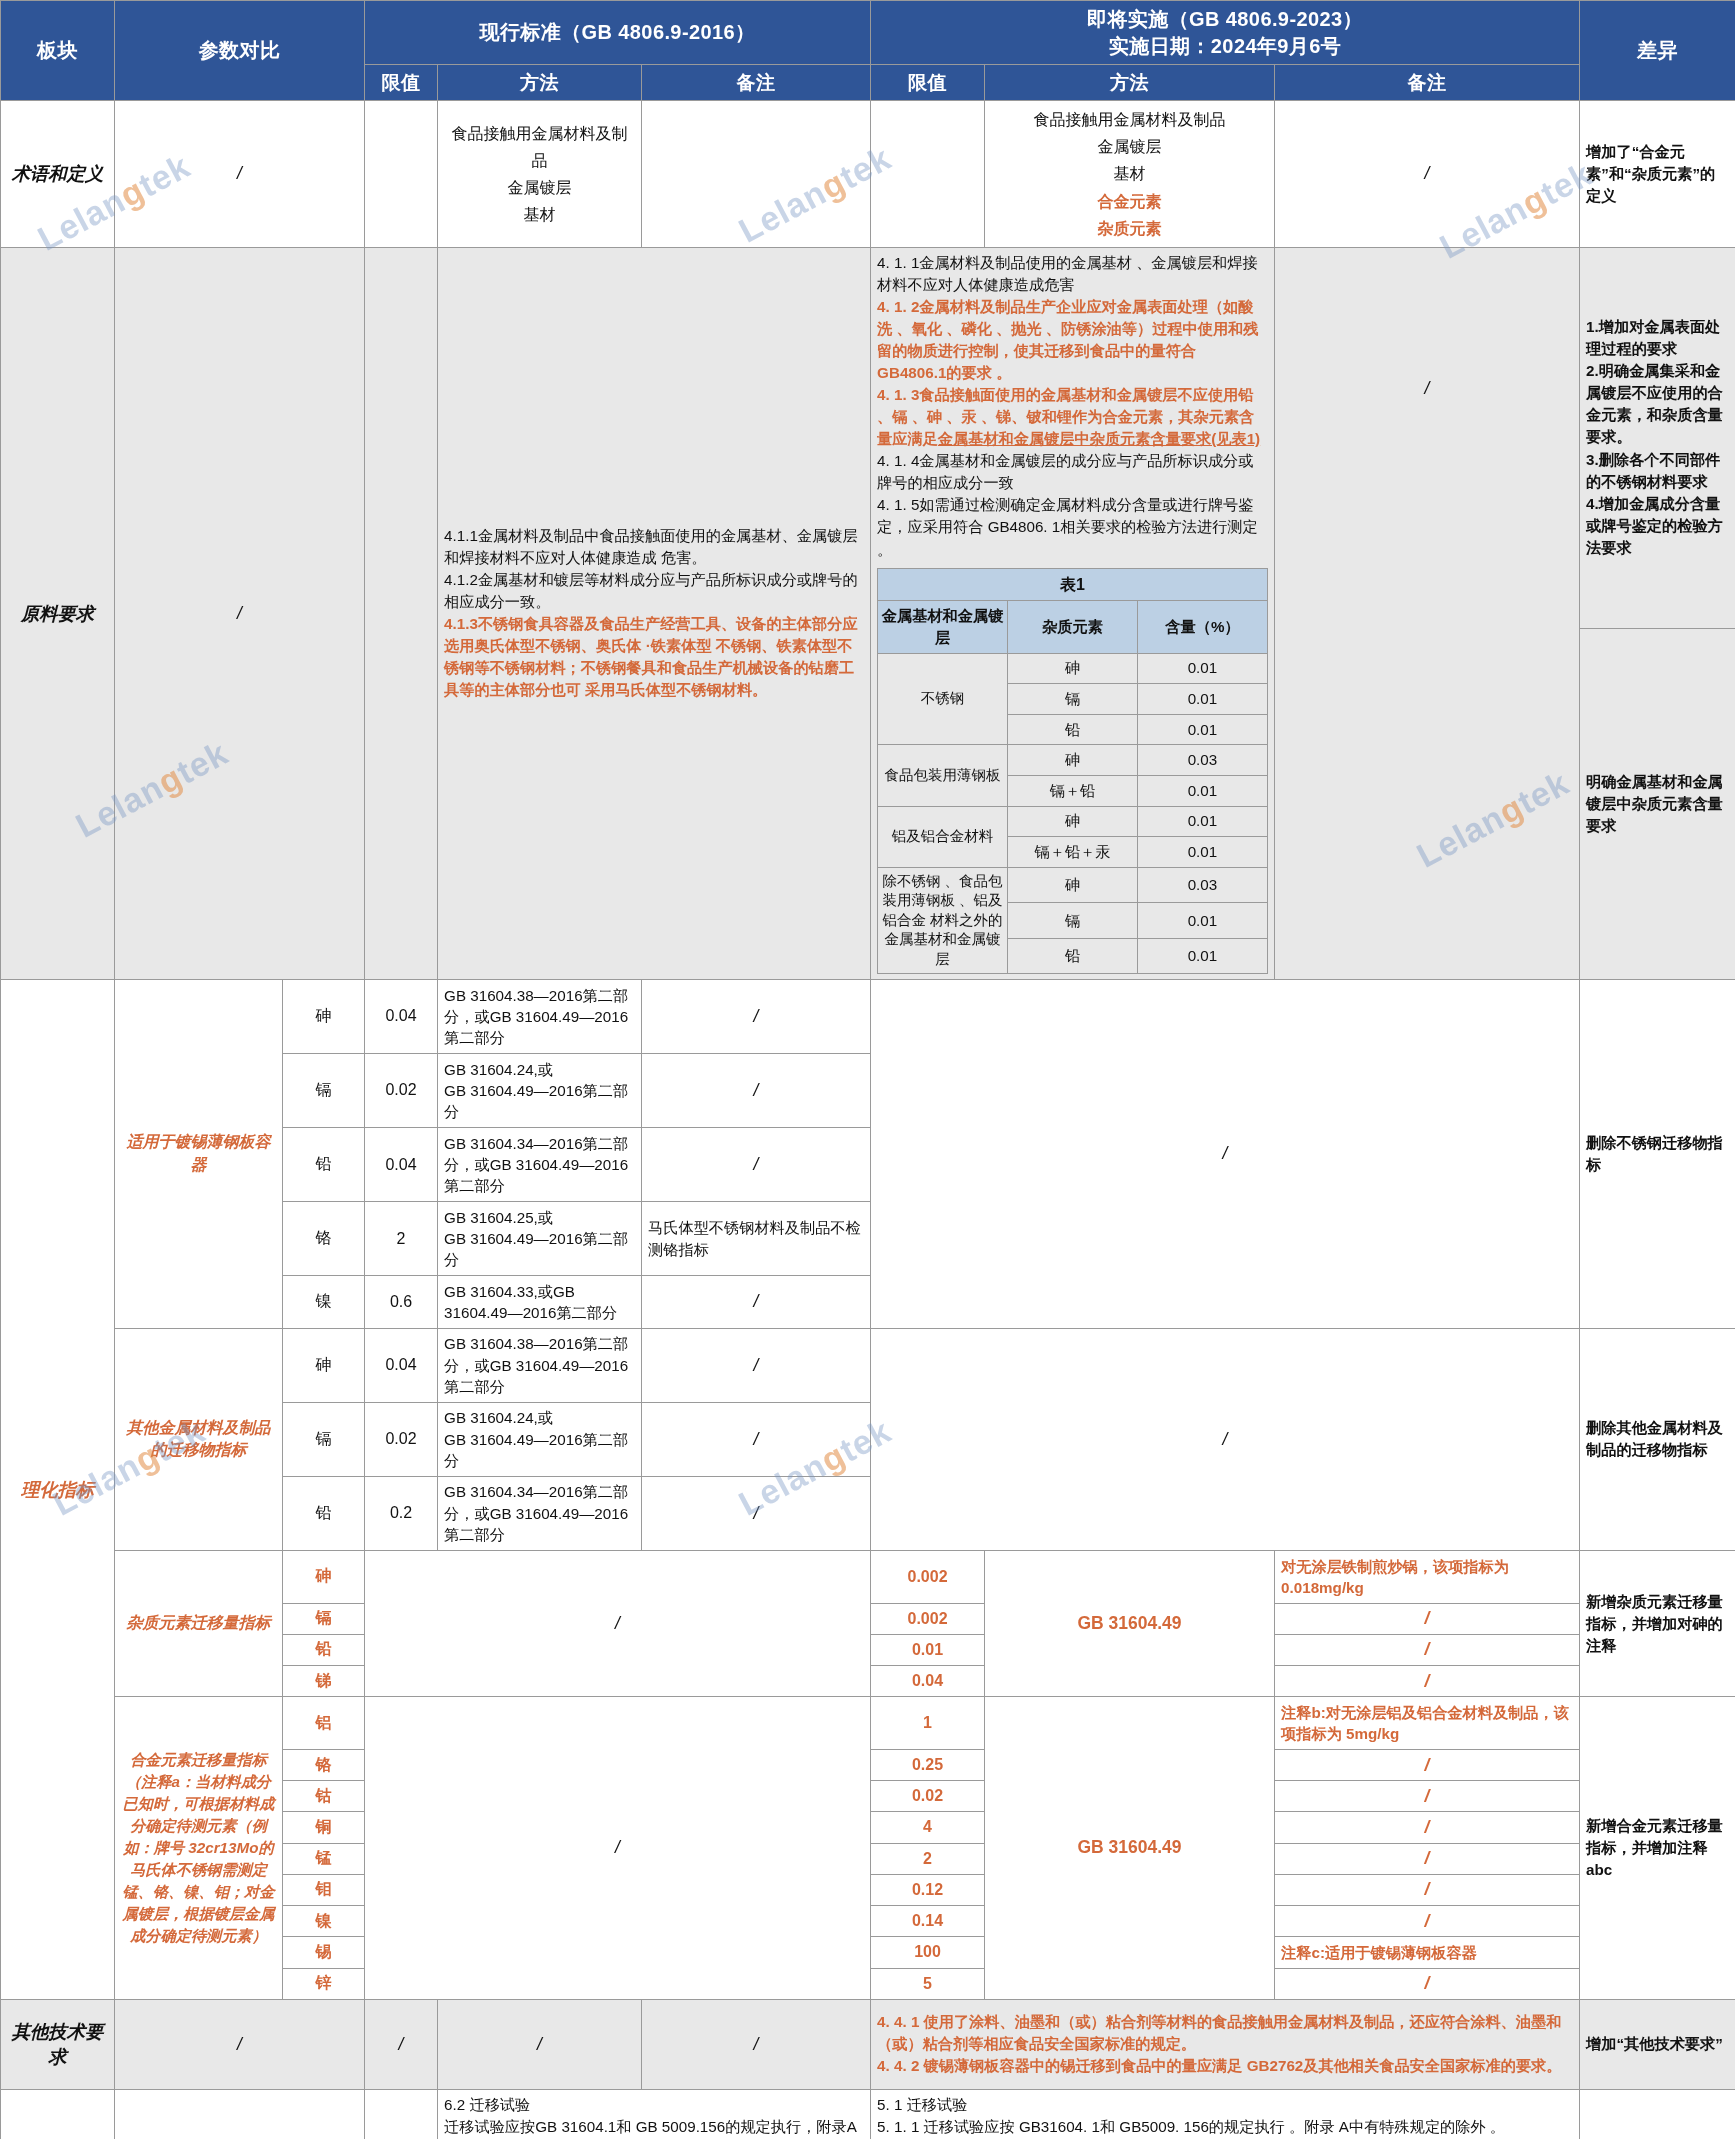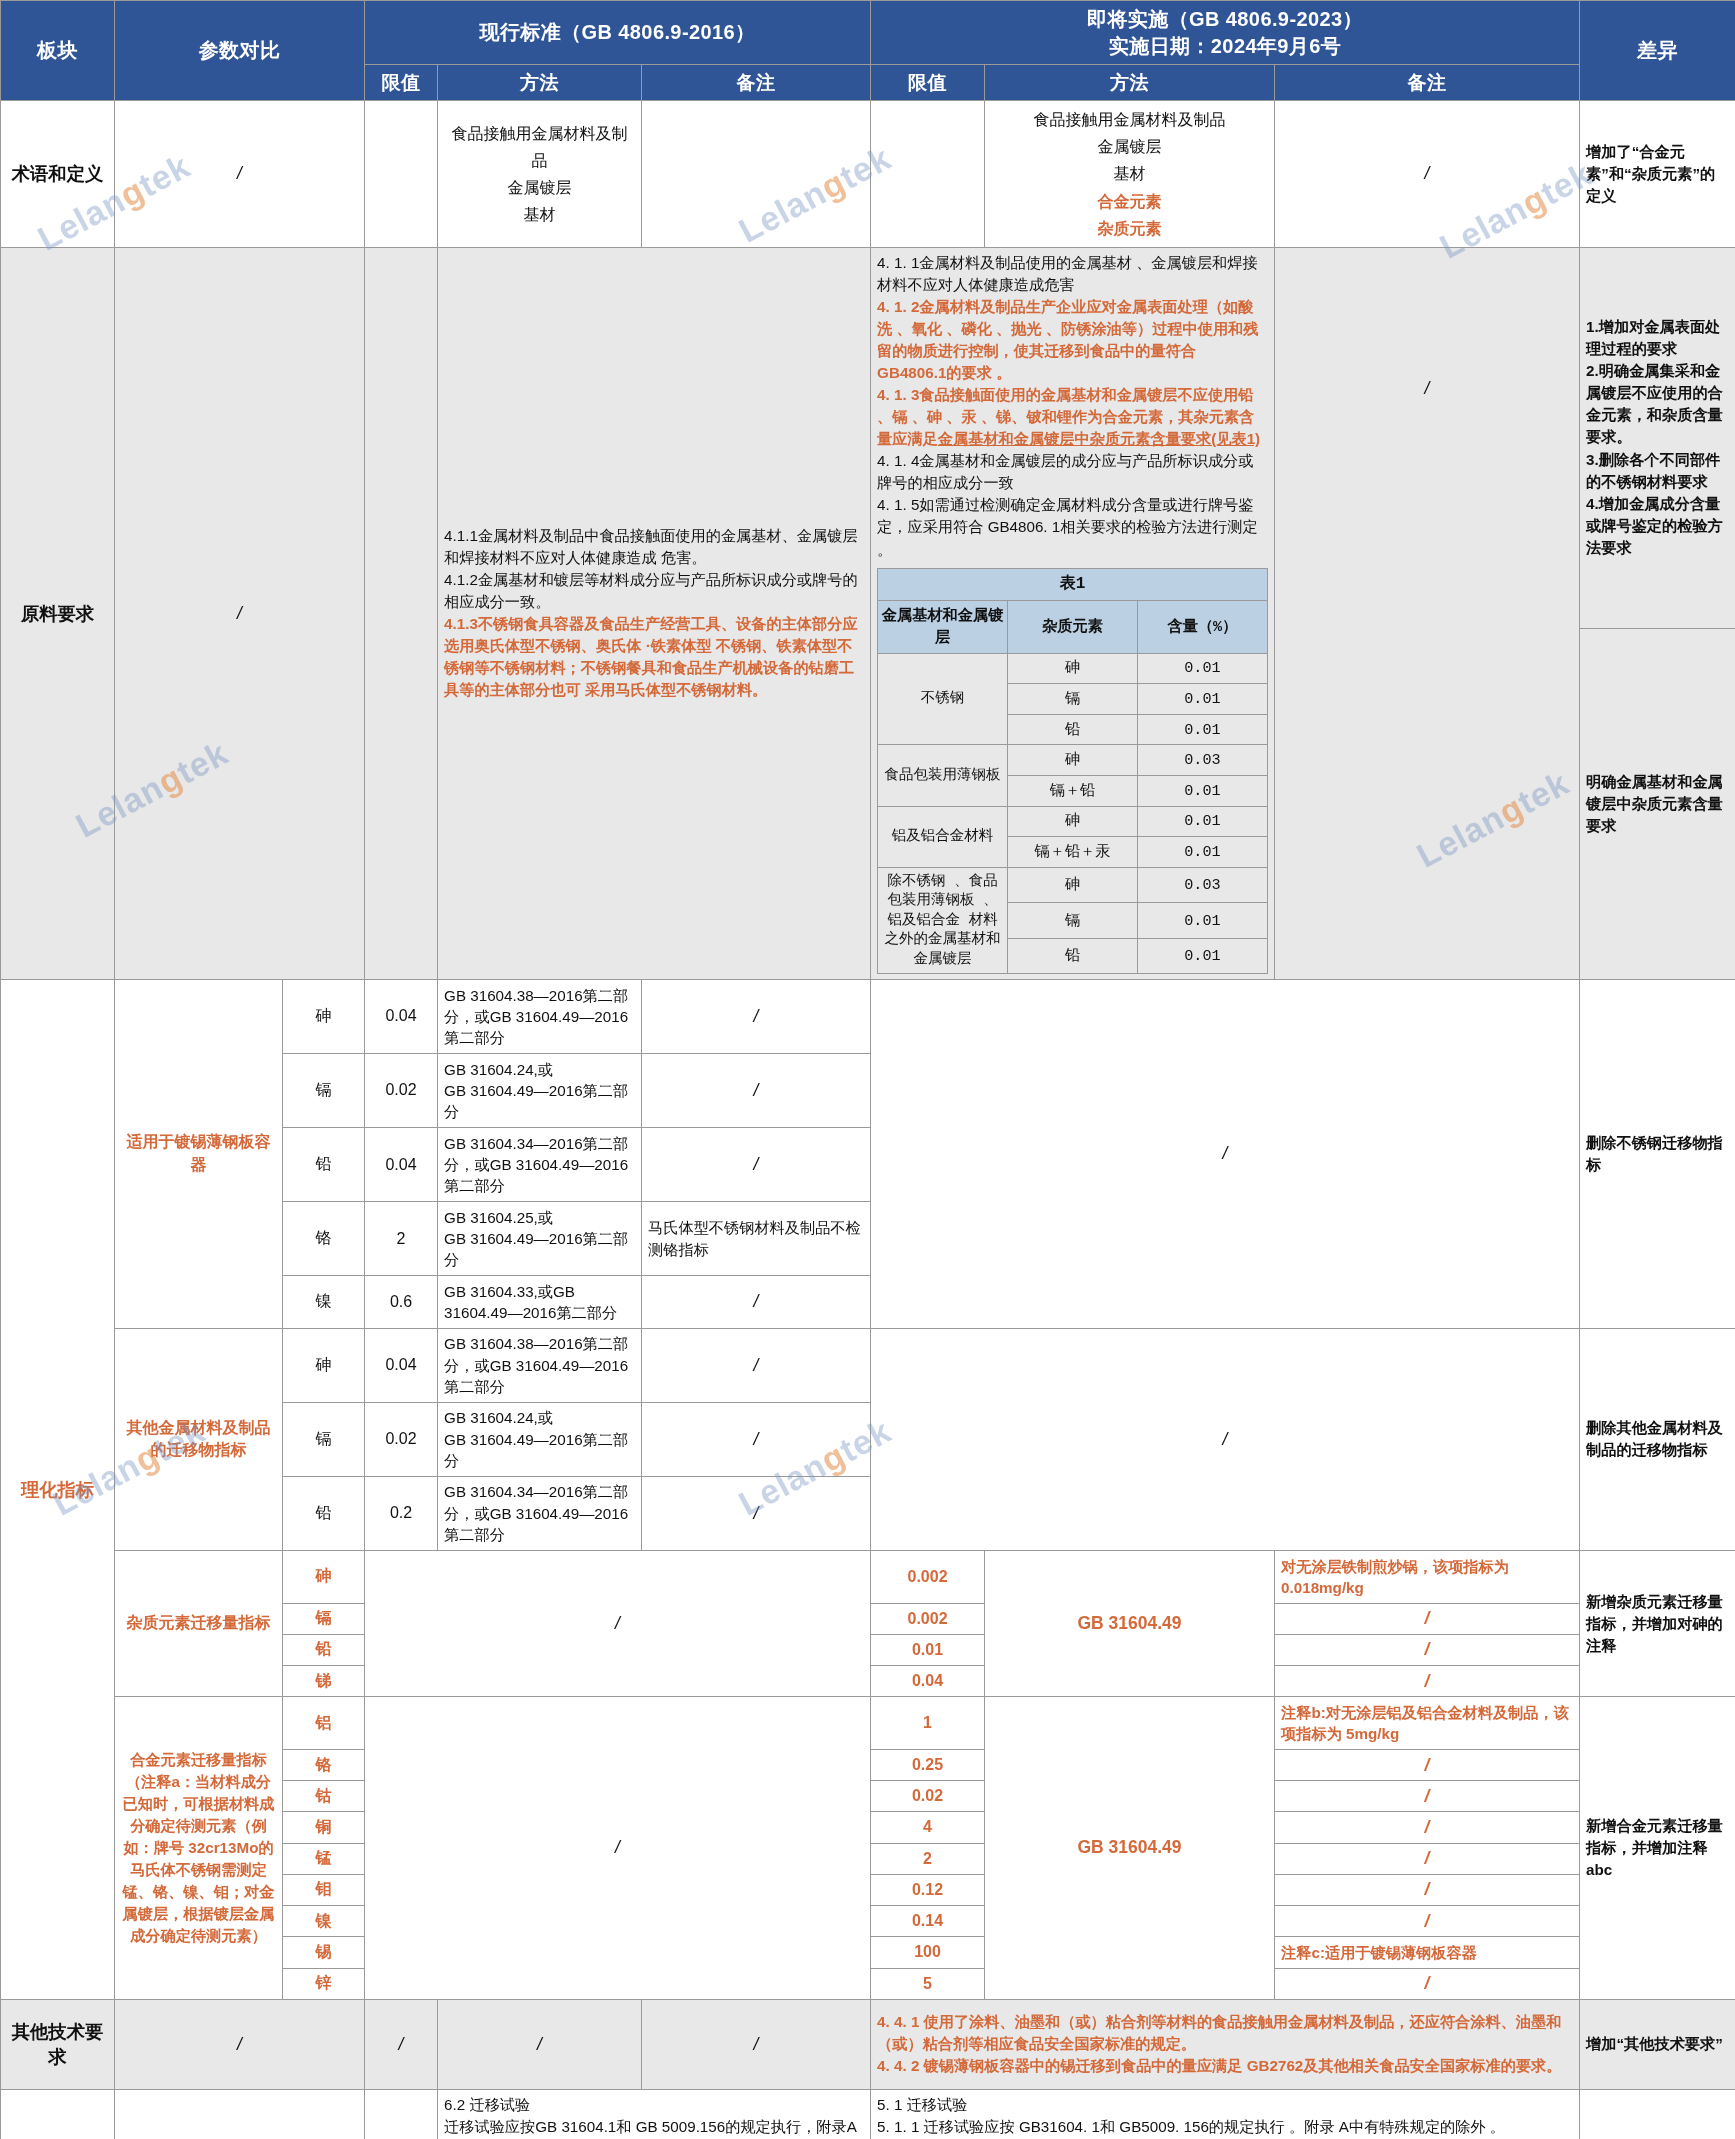--- a/index.html
+++ b/index.html
@@ -34,20 +34,21 @@
   thead th.hdr-sub { font-size: 19px; }
   .c { text-align: center; }
   .grey { background: #e8e8e8; }
   .white { background: #ffffff; }
   .orange { color: #d4693a; font-weight: bold; }
   .slash { font-size: 17.5px; text-align:center; font-style: italic; }
   td.rowlabel {
     font-weight: bold;
     font-size: 18.3px;
     text-align: center;
+    font-style: italic;
   }
   td.rowlabel.orange { color:#d4693a; }
   .para {
     font-size: 15.2px;
     line-height: 1.45;
     text-align: left;
   }
   .para .ln { display:block; }
   .cellnum { font-size: 16px; text-align:center; }
   .method { font-size: 15.2px; line-height:1.4; text-align:left; }
@@ -60,21 +61,20 @@
     border-collapse: collapse;
     margin-top: 7.6px;
     table-layout: fixed;
   }
   table.t1 td, table.t1 th {
     border: 0.8px solid #9a9a9a;
     font-size: 15.2px;
     text-align: center;
     padding: 3.8px 3px;
     background: #e8e8e8;
-    font-family: Liberation Mono, monospace;
   }
   table.t1 .t1title {
     background: #bcd0e4;
     font-weight: bold;
     font-size: 16px;
   }
   table.t1 .t1head {
     background: #bcd0e4;
     font-weight: bold;
     font-size: 15.2px;

